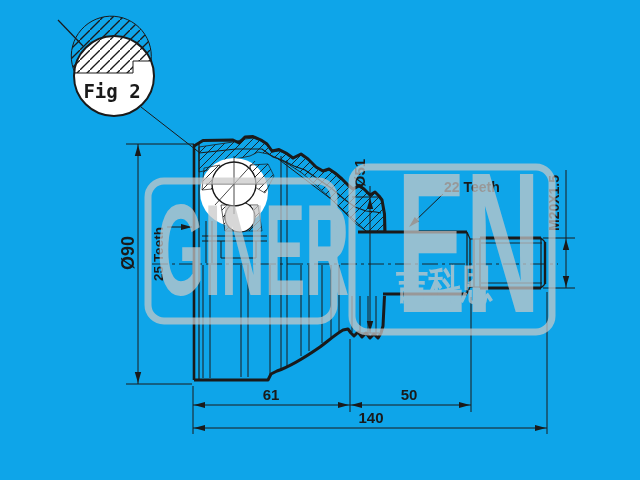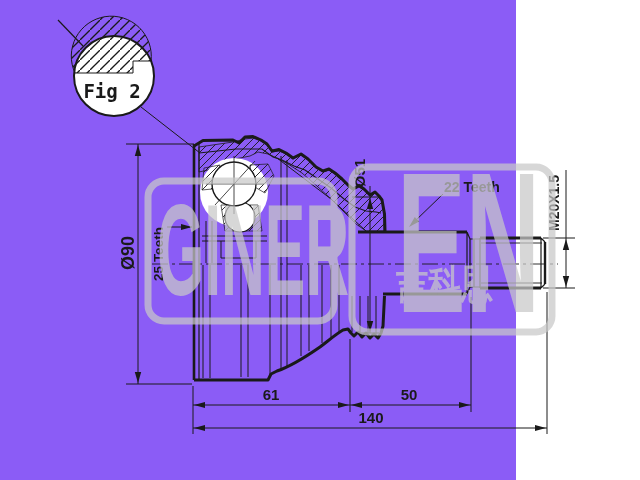--- a/index.html
+++ b/index.html
@@ -1,17 +1,17 @@
 <!DOCTYPE html>
 <html><head>
 <meta charset="utf-8">
 <style>
   html,body{margin:0;padding:0;background:#fff;}
   body{width:640px;height:480px;overflow:hidden;font-family:"Liberation Sans",sans-serif;}
-  #stage{position:relative;width:516px;height:480px;background:#8b5cf6;}
+  #stage{position:relative;width:640px;height:480px;background:#0ea5e9;}
   svg{display:block;}
   text{fill:#1a1a1a;}
   .dimtxt{font-family:"Liberation Sans",sans-serif;font-weight:bold;font-size:15px;}
   .fig{font-family:"DejaVu Sans Mono",monospace;font-weight:bold;font-size:19px;}
   .wm{font-family:"Liberation Sans",sans-serif;font-weight:bold;fill:#c9c9c9;}
 </style>
 </head>
 <body>
 
 <div id="stage">

